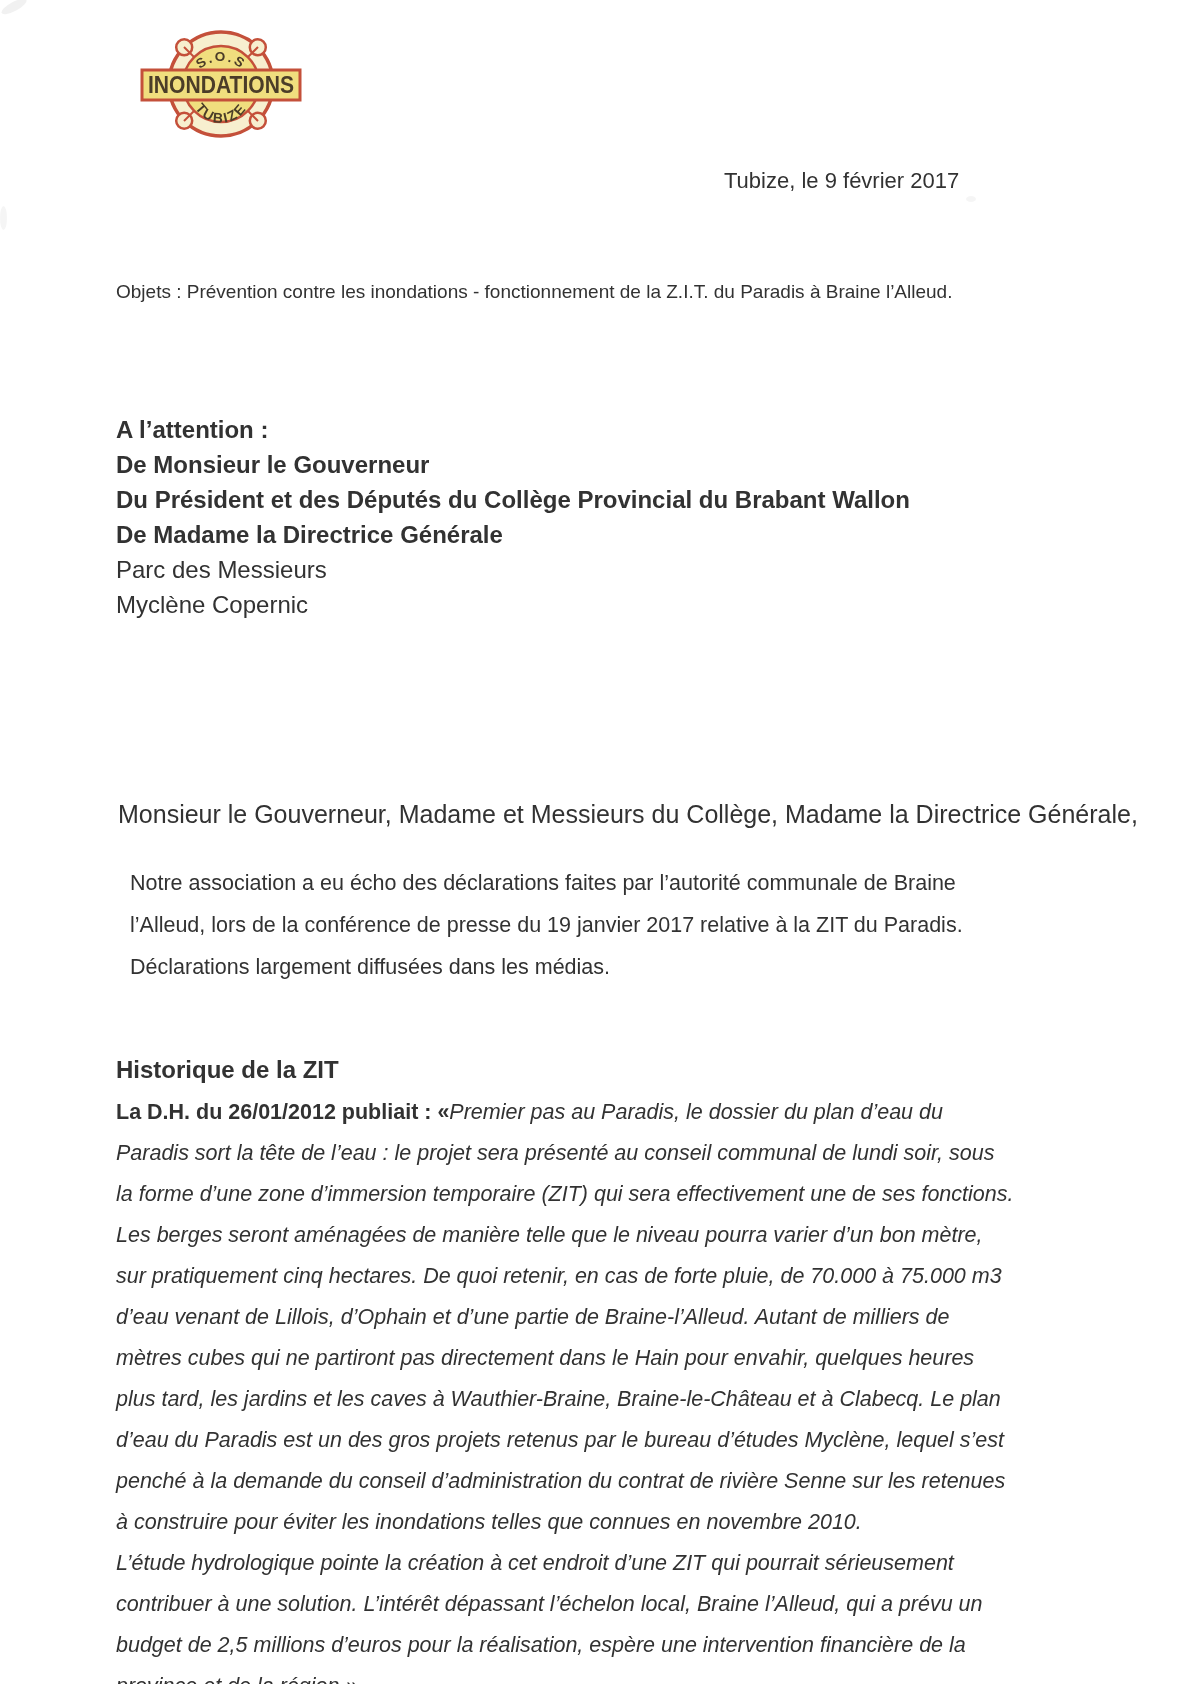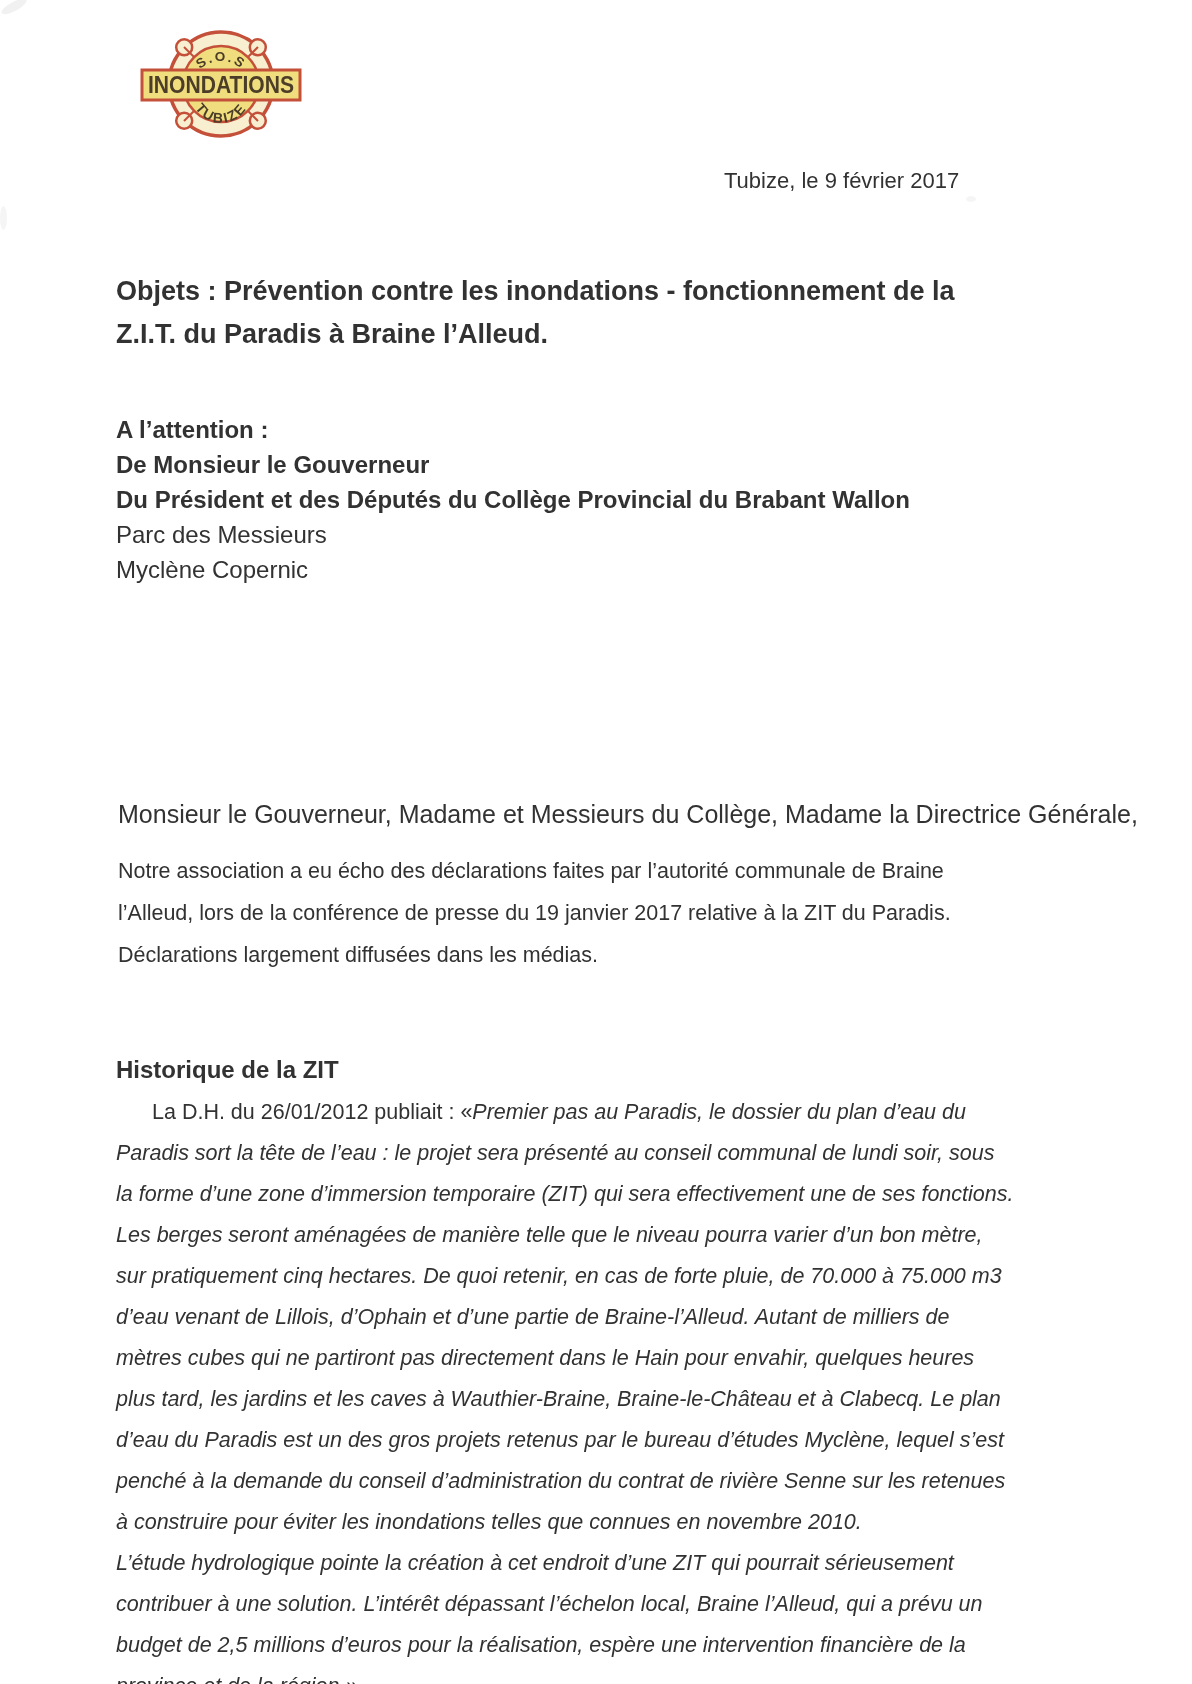--- a/index.html
+++ b/index.html
@@ -13,30 +13,30 @@
     color:#323232;
   }
 
   
   .logo{position:absolute;left:136px;top:24px;width:172px;height:118px;}
   .logo svg{display:block;}
   .logo-arc{font-weight:bold;letter-spacing:2px;}
 
   
   .dateline{position:absolute;left:724px;top:168px;font-size:22px;}
-  .subject{position:absolute;left:116px;top:270px;width:900px;font-size:27px;line-height:43px;font-weight:bold;}
+  .subject{position:absolute;left:116px;top:270px;width:900px;font-size:19px;line-height:43px;}
   .attention{position:absolute;left:116px;top:412px;font-size:24px;line-height:35px;}
   .attention .b{font-weight:bold;}
   .salutation{position:absolute;left:118px;top:800px;font-size:25px;}
   .body-block{position:absolute;left:118px;top:850px;width:892px;font-size:21.5px;line-height:42px;}
-  .body-block p{margin:0;}
+  .body-block p{margin:12px;}
   .heading{position:absolute;left:116px;top:1056px;font-size:24px;font-weight:bold;}
   .history{position:absolute;left:116px;top:1092px;width:898px;font-size:21.5px;line-height:41px;}
   .history p{margin:0;}
-  .history .b{font-weight:normal;font-style:normal;margin-left:36px;}
+  .history .b{font-weight:bold;font-style:normal;}
   .history .i{font-style:italic;}
 
   
   .art{position:absolute;background:#bfbfbf;border-radius:50%;}
   .art-tl{left:0;top:2px;width:28px;height:9px;opacity:.22;transform:rotate(-28deg);}
   .art-edge{left:0;top:206px;width:7px;height:24px;opacity:.16;}
   .art-r1{left:966px;top:196px;width:10px;height:6px;opacity:.16;}
   .art-r2{left:988px;top:1196px;width:8px;height:5px;opacity:.14;}
 </style>
 </head>
@@ -84,20 +84,21 @@
   </div>
 
   <div class="dateline">Tubize, le 9 février 2017</div>
 
   <div class="subject">Objets : Prévention contre les inondations - fonctionnement de la Z.I.T. du Paradis à Braine l’Alleud.</div>
 
   <div class="attention">
     <div class="b">A l’attention  :</div>
     <div class="b">De Monsieur le Gouverneur</div>
     <div class="b">Du Président et des Députés du Collège Provincial du Brabant Wallon</div>
+    <div class="b">De Madame la Directrice Générale</div>
     <div>Parc des Messieurs</div>
     <div>Myclène Copernic</div>
   </div>
 
   <div class="salutation">Monsieur le Gouverneur, Madame et Messieurs du Collège, Madame la Directrice Générale,</div>
 
   <div class="body-block">
     <p>Notre association a eu écho des déclarations faites par l’autorité communale de Braine l’Alleud, lors de la conférence de presse du 19 janvier 2017 relative à la ZIT du Paradis. Déclarations largement diffusées dans les médias.</p>
   </div>
 

